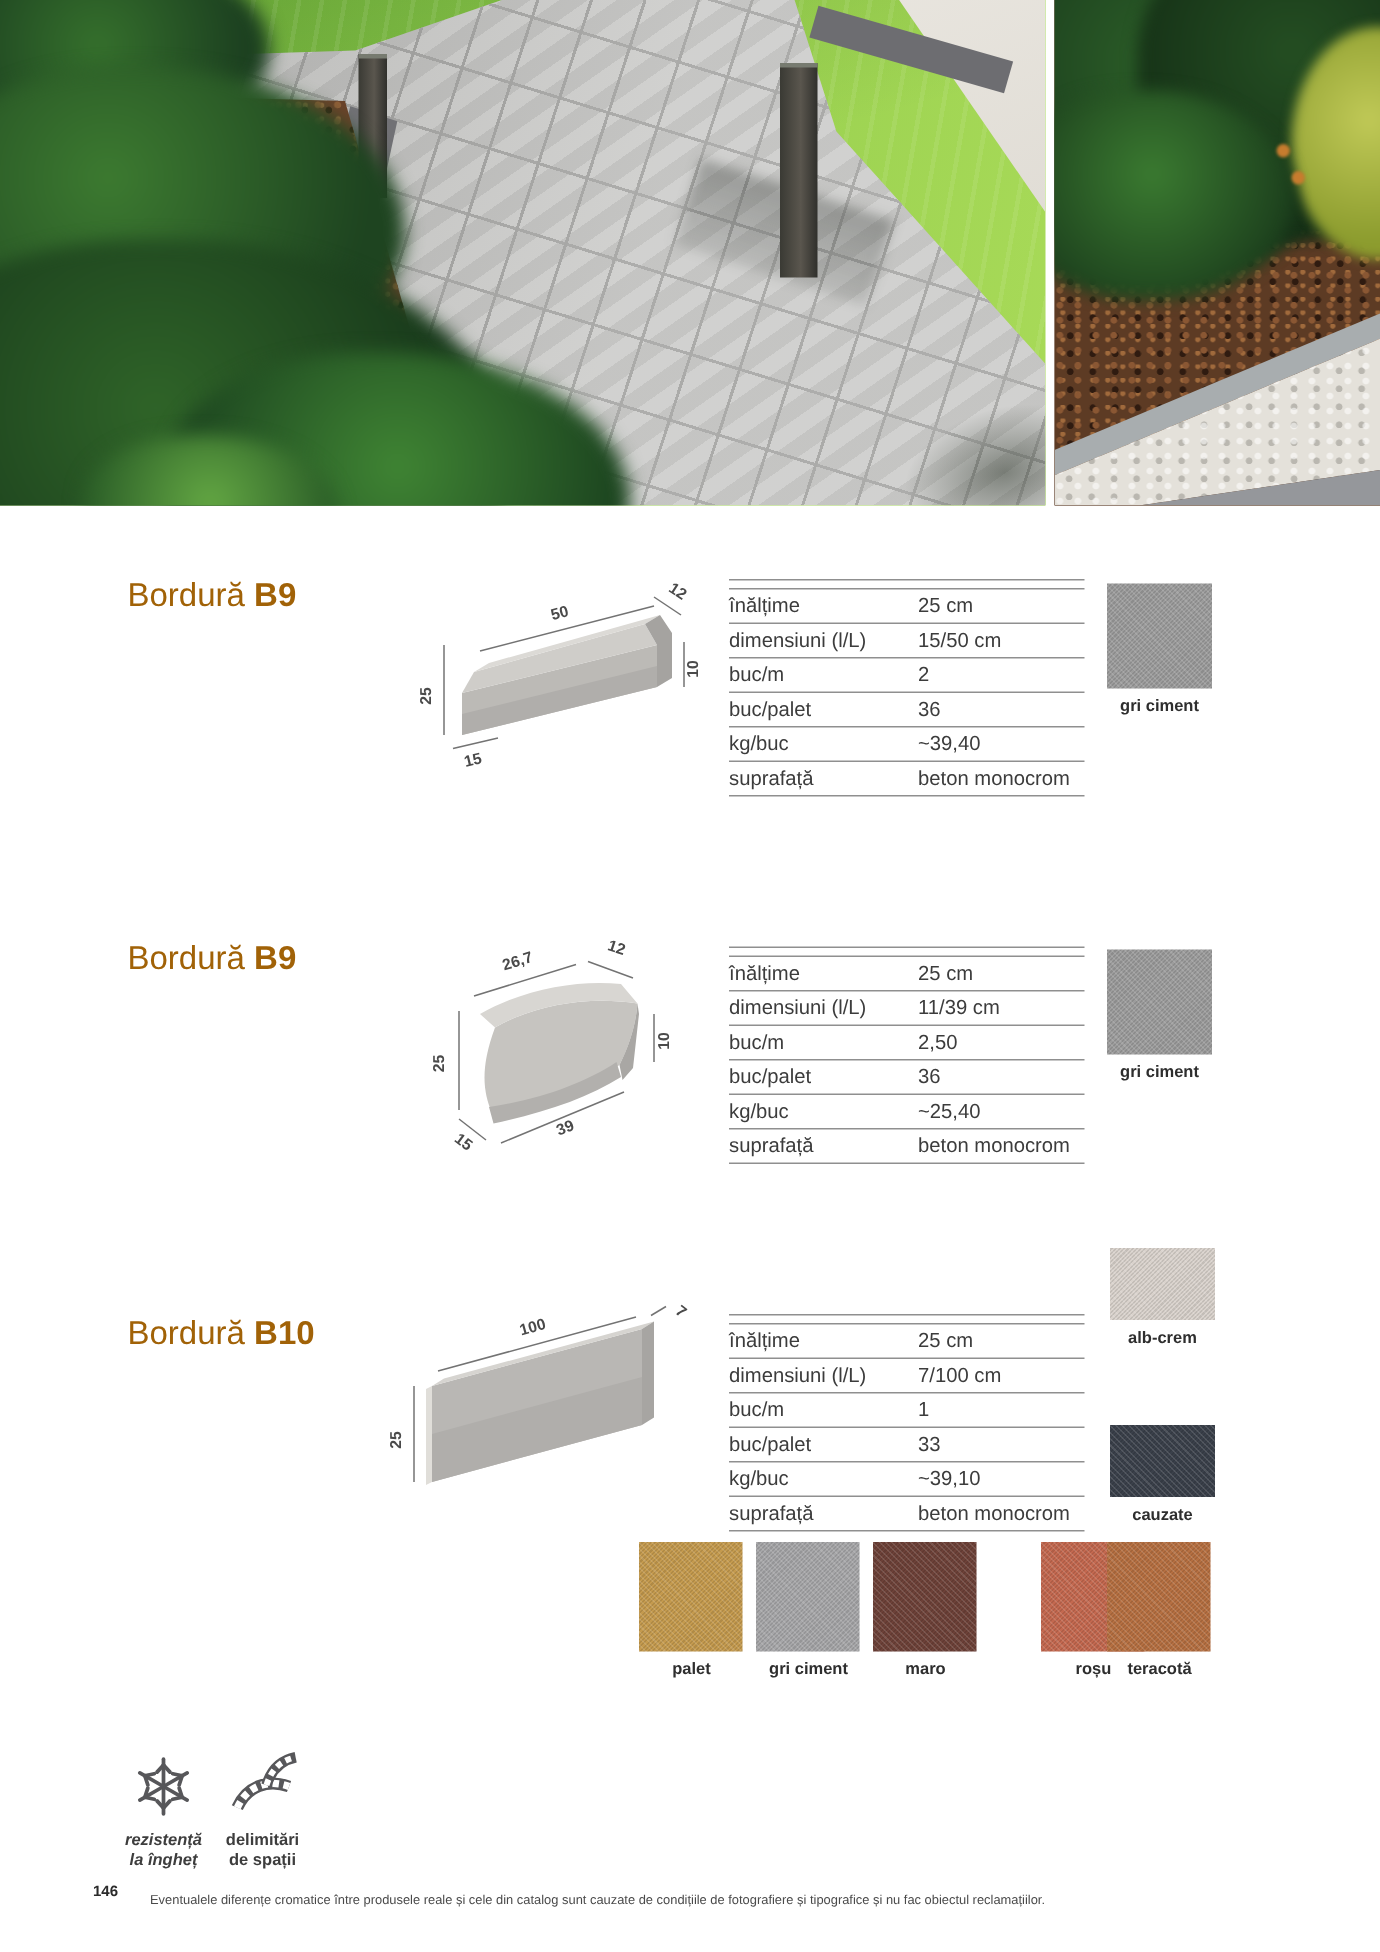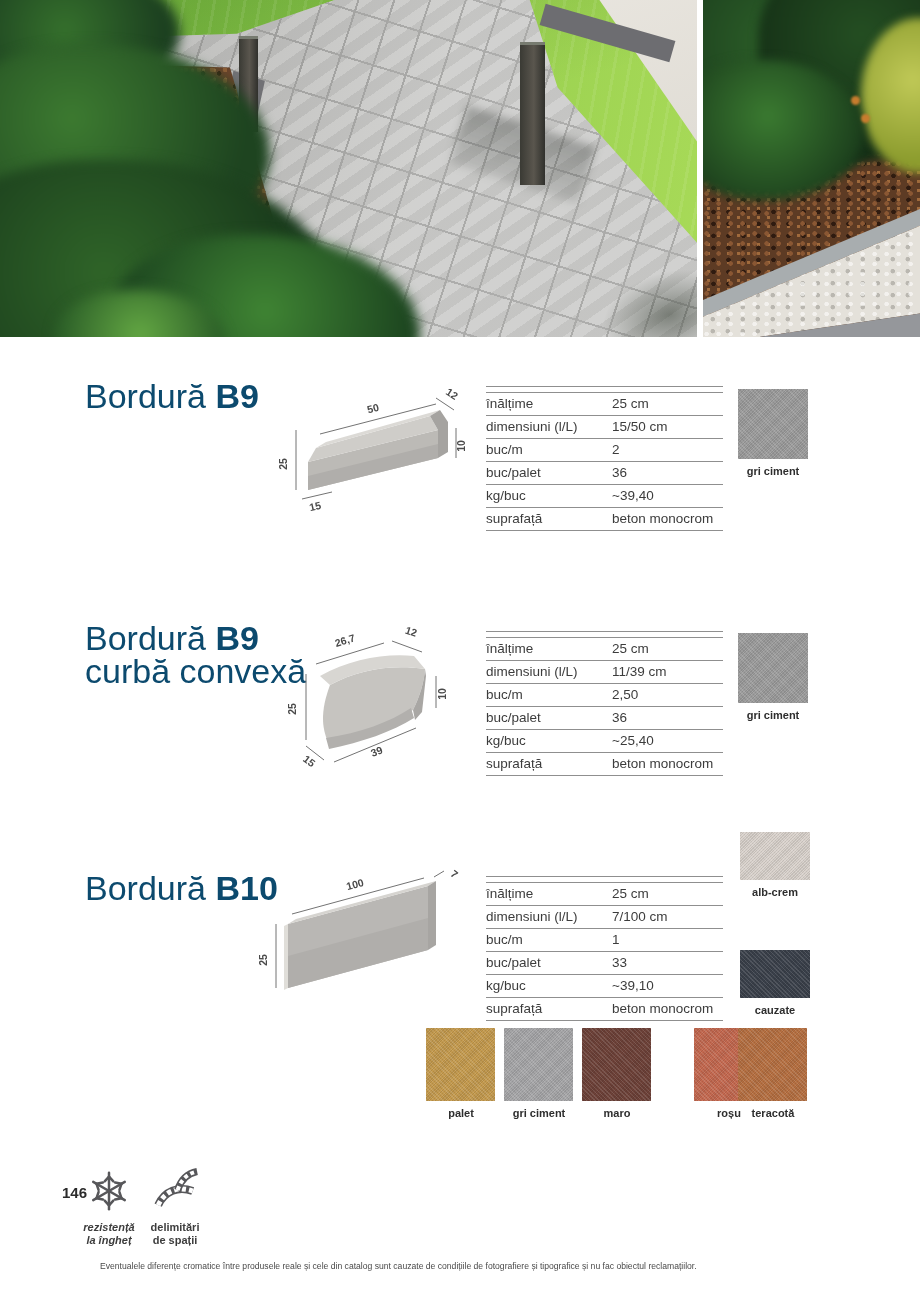--- a/index.html
+++ b/index.html
@@ -63,42 +63,42 @@
   .rp-berry{width:9px;height:9px;border-radius:50%;background:#c77c2e;filter:blur(1px);}
   .rp-curbtop{inset:0;clip-path:polygon(0 89%,100% 62%,100% 67%,0 94%);background:#a8adaf;}
   .rp-curb{inset:0;clip-path:polygon(0 94%,100% 67%,100% 93%,26% 100%,0 100%);
     background-color:#e4e1da;background-image:
     radial-gradient(circle at 30% 40%,rgba(255,255,255,.55) 0 2px,rgba(0,0,0,0) 2.5px),
     radial-gradient(circle at 65% 60%,rgba(118,116,108,.38) 0 2px,rgba(0,0,0,0) 2.5px);
     background-size:12px 10px,15px 12px;}
   .rp-pave{inset:0;clip-path:polygon(26% 100%,100% 93%,100% 100%);background:#95979b;}
 
   
-  .ptitle{position:absolute;left:85px;font-size:34px;line-height:33px;color:#0c4a6e;font-weight:400;}
+  .ptitle{position:absolute;left:85px;font-size:22px;line-height:33px;color:#a16207;font-weight:400;}
   .ptitle b{font-weight:700;}
   .spec{position:absolute;left:486px;width:237px;color:#3c3c3c;font-size:13.5px;}
   .spec .dbl{height:5px;border-top:1px solid #8f8f8f;border-bottom:1px solid #8f8f8f;}
   .spec .row{display:flex;height:22px;line-height:22px;border-bottom:1px solid #8f8f8f;}
   .spec .lbl{width:112px;text-align:left;white-space:nowrap;}
   .spec .val{flex:1;padding-left:14px;white-space:nowrap;}
   .sw{position:absolute;width:70px;text-align:center;}
   .chip{width:70px;height:70px;background-image:
     repeating-linear-gradient(45deg,rgba(255,255,255,.12) 0 1px,rgba(0,0,0,0) 1px 3px),
     repeating-linear-gradient(-45deg,rgba(0,0,0,.10) 0 1px,rgba(0,0,0,0) 1px 2px);}
   .chip.short{height:48px;}
   .chip.tall{width:69px;height:73px;}
   .cap{margin-top:6px;font-size:11px;font-weight:700;color:#2e2e2e;line-height:12px;}
   .drawing{position:absolute;}
   .drawing text{font-size:10.5px;font-weight:600;fill:#4a4a4a;}
   .drawing .dim{stroke:#737373;stroke-width:1;}
 
   
   .feat{position:absolute;width:66px;text-align:center;color:#3d3d3d;font-size:11px;font-weight:700;line-height:13px;}
   .feat svg{display:block;margin:0 auto 7px auto;}
-  .pageno{position:absolute;left:62px;top:1184px;font-size:15px;font-weight:700;color:#2b2b2b;}
+  .pageno{position:absolute;left:62px;top:1256px;font-size:10px;font-weight:700;color:#2b2b2b;}
   .disc{position:absolute;left:100px;top:1261px;font-size:8.6px;color:#4a4a4a;white-space:nowrap;}
 </style>
 </head>
 <body>
 
 <div class="page">
 
   <div class="photo-left">
     <div class="lp-grasstex"></div>
     <div class="lp-wall"></div>
@@ -185,21 +185,20 @@
   </div>
 
   <div class="sw" style="left:738px;top:389px;">
     <div class="chip" style="background-color: rgb(156, 156, 156);"></div>
     <div class="cap">gri ciment</div>
   </div>
 
   <div class="ptitle" style="top:622px;">
     <span>Bordură</span>
     <b>B9</b>
-    <div>curbă convexă</div>
   </div>
 
   <svg class="drawing" style="left:268px;top:612px;" width="204" height="172" viewBox="0 0 204 172">
     <path d="M62,73 C52,100 54,116 60,130 C94,124 124,112 145,98 C152,84 156,70 157,57 C126,52 90,57 62,73 Z" fill="#c6c4c0"></path>
     <path d="M52,64 C82,47 118,41 146,44 L157,57 C126,52 90,57 62,73 Z" fill="#d8d6d2"></path>
     <path d="M58,126 C92,121 122,110 143,96 L146,106 C124,120 94,130 61,137 Z" fill="#b2b0ad"></path>
     <path d="M145,98 L147,108 L154,100 L158,64 L157,57 C156,70 152,84 145,98 Z" fill="#a9a7a4"></path>
     <line class="dim" x1="48" y1="52" x2="116" y2="31"></line>
     <text x="78" y="32" text-anchor="middle" transform="rotate(-17 78 32)">26,7</text>
     <line class="dim" x1="124" y1="29" x2="154" y2="40"></line>

